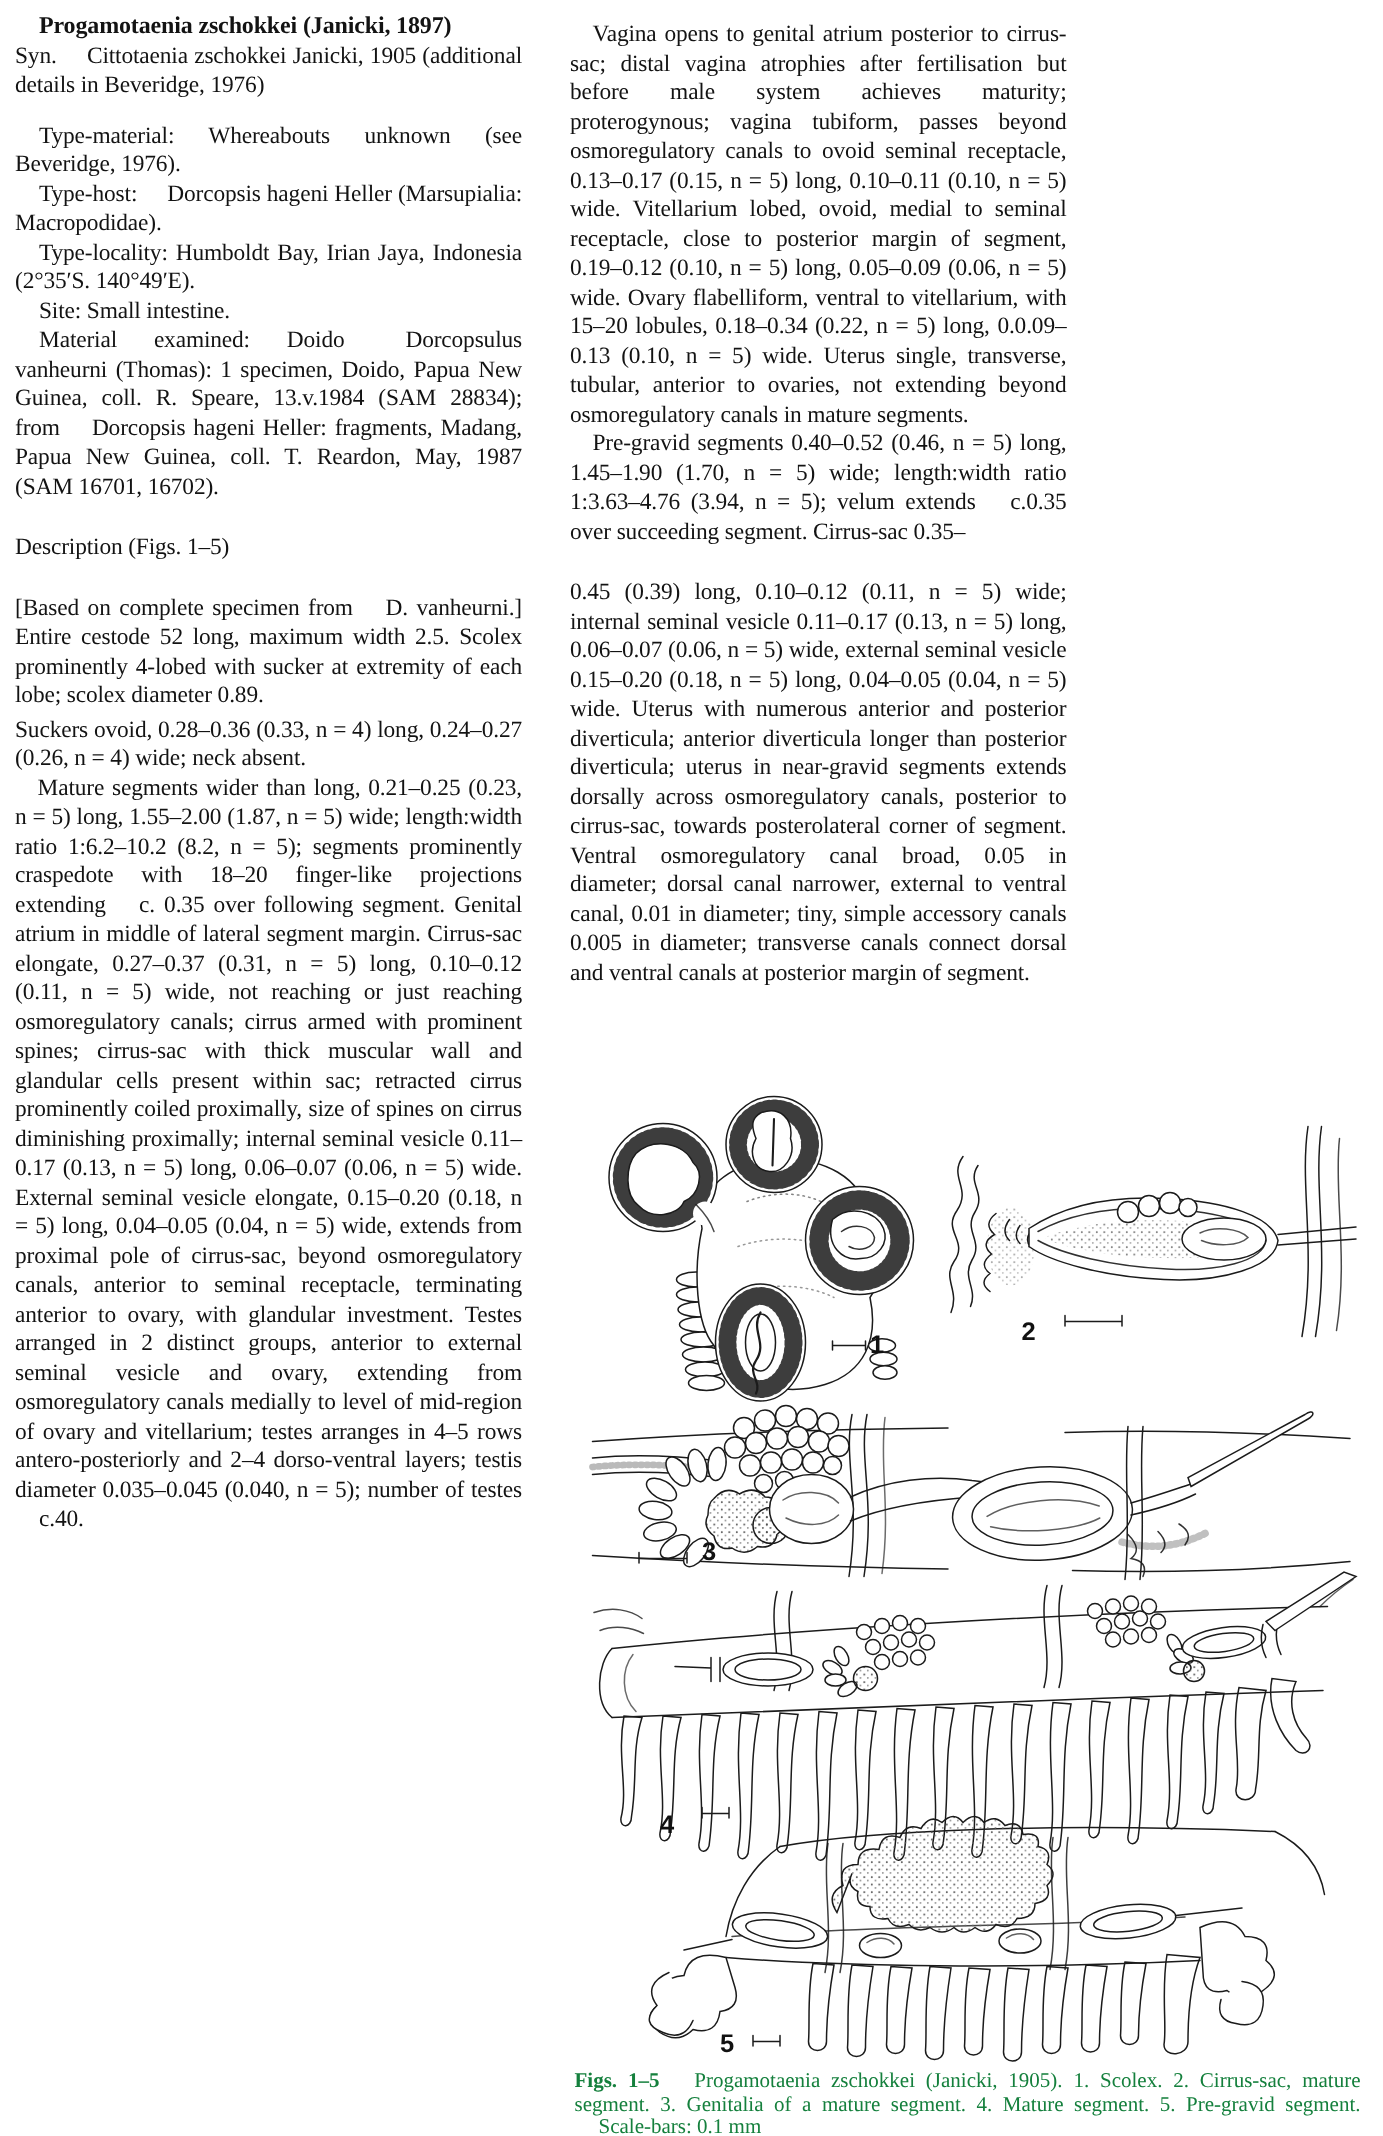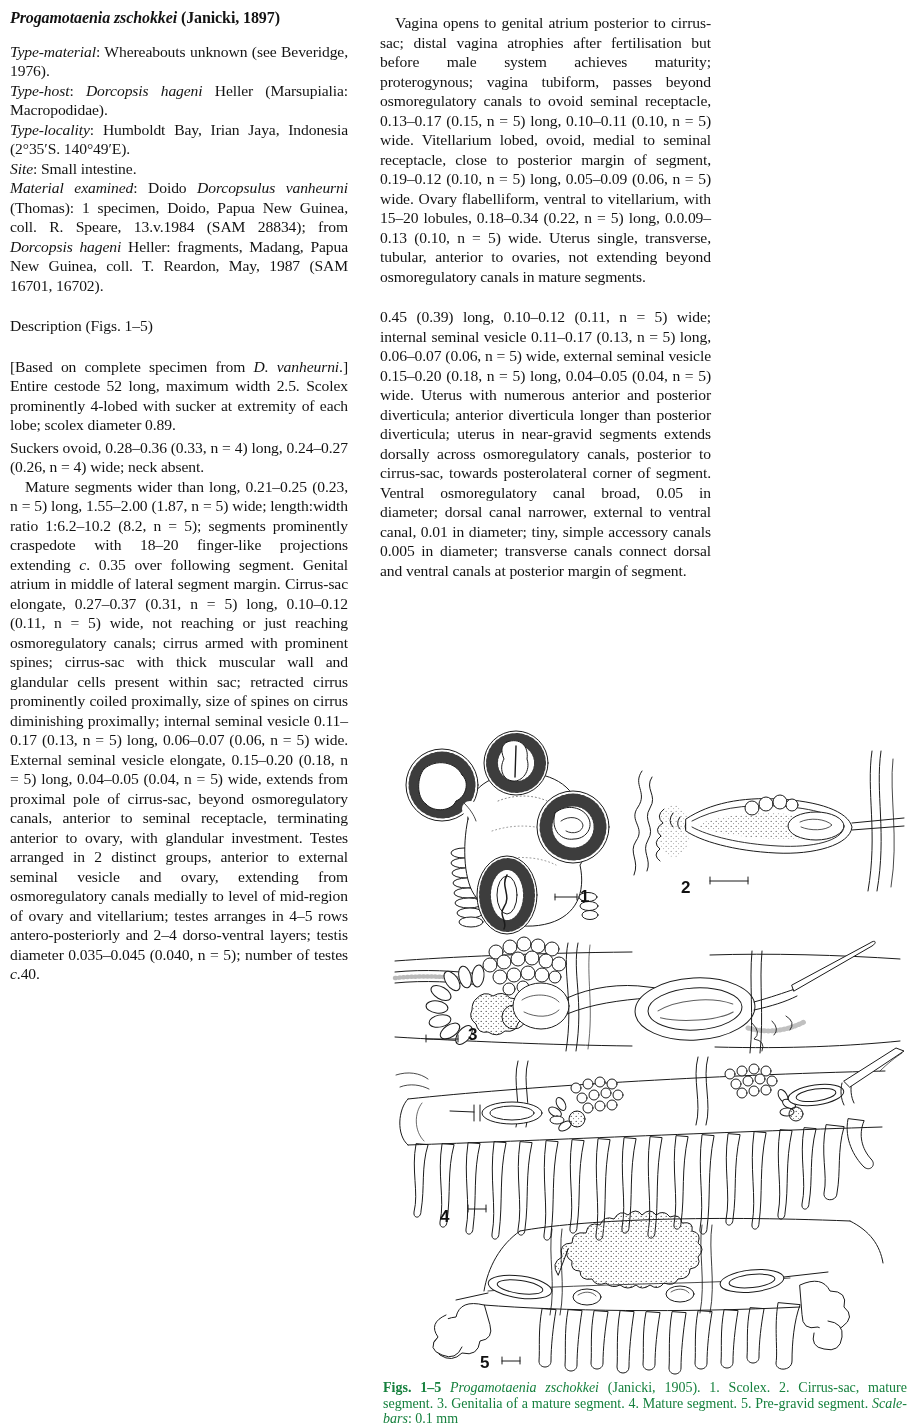--- a/index.html
+++ b/index.html
@@ -10,21 +10,21 @@
   .col{
     position:absolute;text-align:justify;
     font-size:15.6px;line-height:19.5px;letter-spacing:-0.1px;
   }
   .col p{margin:0;padding:0;}
   .col p.t-title{font-size:16px;}
   .col p.gapS{margin-top:3px;}
   .col p.gap1{margin-top:14px;}
   .col p.gap2{margin-top:21px;}
   .col p.ind{text-indent:15px;}
-  .it{font-style:italic;}
+  .it{margin-left:16px;}
   .bd{font-weight:bold;}
   #left-col{left:10px;top:8px;width:338px;}
   #right-col{left:380px;top:13px;width:331px;}
   #figure-panel{position:absolute;left:380px;top:715px;width:530px;height:662px;}
   #figure-panel svg{display:block;}
   .fig-label{
     position:absolute;font-family:"Liberation Sans", sans-serif;
     font-weight:bold;font-size:17px;color:#111;
   }
   #fig-label-1{left:200px;top:172px;}
@@ -37,33 +37,35 @@
     font-size:14px;line-height:15.6px;text-align:justify;color:#15803d;
   }
 </style>
 </head>
 <body>
 
 <div class="page">
 
   <div id="left-col" class="col">
       <p class="t-title"><span class="it bd">Progamotaenia zschokkei</span><span class="bd"> (Janicki, 1897)</span></p>
+      <p><span>Syn. </span><span class="it">Cittotaenia zschokkei</span><span> Janicki, 1905 (additional details in Beveridge, 1976)</span></p>
       <p class="gap1"><span class="it">Type-material</span><span>: Whereabouts unknown (see Beveridge, 1976).</span></p>
       <p><span class="it">Type-host</span><span>: </span><span class="it">Dorcopsis hageni</span><span> Heller (Marsupialia: Macropodidae).</span></p>
       <p><span class="it">Type-locality</span><span>: Humboldt Bay, Irian Jaya, Indonesia (2°35′S. 140°49′E).</span></p>
       <p><span class="it">Site</span><span>: Small intestine.</span></p>
       <p><span class="it">Material examined</span><span>: Doido </span><span class="it">Dorcopsulus vanheurni</span><span> (Thomas): 1 specimen, Doido, Papua New Guinea, coll. R. Speare, 13.v.1984 (SAM 28834); from </span><span class="it">Dorcopsis hageni</span><span> Heller: fragments, Madang, Papua New Guinea, coll. T. Reardon, May, 1987 (SAM 16701, 16702).</span></p>
       <p class="gap2"><span>Description (Figs. 1–5)</span></p>
       <p class="gap2"><span>[Based on complete specimen from </span><span class="it">D. vanheurni</span><span>.] Entire cestode 52 long, maximum width 2.5. Scolex prominently 4-lobed with sucker at extremity of each lobe; scolex diameter 0.89.</span></p>
       <p class="gapS"><span>Suckers ovoid, 0.28–0.36 (0.33, n = 4) long, 0.24–0.27 (0.26, n = 4) wide; neck absent.</span></p>
       <p class="ind"><span>Mature segments wider than long, 0.21–0.25 (0.23, n = 5) long, 1.55–2.00 (1.87, n = 5) wide; length:width ratio 1:6.2–10.2 (8.2, n = 5); segments prominently craspedote with 18–20 finger-like projections extending </span><span class="it">c</span><span>. 0.35 over following segment. Genital atrium in middle of lateral segment margin. Cirrus-sac elongate, 0.27–0.37 (0.31, n = 5) long, 0.10–0.12 (0.11, n = 5) wide, not reaching or just reaching osmoregulatory canals; cirrus armed with prominent spines; cirrus-sac with thick muscular wall and glandular cells present within sac; retracted cirrus prominently coiled proximally, size of spines on cirrus diminishing proximally; internal seminal vesicle 0.11–0.17 (0.13, n = 5) long, 0.06–0.07 (0.06, n = 5) wide. External seminal vesicle elongate, 0.15–0.20 (0.18, n = 5) long, 0.04–0.05 (0.04, n = 5) wide, extends from proximal pole of cirrus-sac, beyond osmoregulatory canals, anterior to seminal receptacle, terminating anterior to ovary, with glandular investment. Testes arranged in 2 distinct groups, anterior to external seminal vesicle and ovary, extending from osmoregulatory canals medially to level of mid-region of ovary and vitellarium; testes arranges in 4–5 rows antero-posteriorly and 2–4 dorso-ventral layers; testis diameter 0.035–0.045 (0.040, n = 5); number of testes </span><span class="it">c</span><span>.40.</span></p>
     </div>
 
   <div id="right-col" class="col">
       <p class="ind"><span>Vagina opens to genital atrium posterior to cirrus-sac; distal vagina atrophies after fertilisation but before male system achieves maturity; proterogynous; vagina tubiform, passes beyond osmoregulatory canals to ovoid seminal receptacle, 0.13–0.17 (0.15, n = 5) long, 0.10–0.11 (0.10, n = 5) wide. Vitellarium lobed, ovoid, medial to seminal receptacle, close to posterior margin of segment, 0.19–0.12 (0.10, n = 5) long, 0.05–0.09 (0.06, n = 5) wide. Ovary flabelliform, ventral to vitellarium, with 15–20 lobules, 0.18–0.34 (0.22, n = 5) long, 0.0.09–0.13 (0.10, n = 5) wide. Uterus single, transverse, tubular, anterior to ovaries, not extending beyond osmoregulatory canals in mature segments.</span></p>
+      <p class="ind"><span>Pre-gravid segments 0.40–0.52 (0.46, n = 5) long, 1.45–1.90 (1.70, n = 5) wide; length:width ratio 1:3.63–4.76 (3.94, n = 5); velum extends </span><span class="it">c</span><span>.0.35 over succeeding segment. Cirrus-sac 0.35–</span></p>
       <p class="gap2"><span>0.45 (0.39) long, 0.10–0.12 (0.11, n = 5) wide; internal seminal vesicle 0.11–0.17 (0.13, n = 5) long, 0.06–0.07 (0.06, n = 5) wide, external seminal vesicle 0.15–0.20 (0.18, n = 5) long, 0.04–0.05 (0.04, n = 5) wide. Uterus with numerous anterior and posterior diverticula; anterior diverticula longer than posterior diverticula; uterus in near-gravid segments extends dorsally across osmoregulatory canals, posterior to cirrus-sac, towards posterolateral corner of segment. Ventral osmoregulatory canal broad, 0.05 in diameter; dorsal canal narrower, external to ventral canal, 0.01 in diameter; tiny, simple accessory canals 0.005 in diameter; transverse canals connect dorsal and ventral canals at posterior margin of segment.</span></p>
     </div>
 
   <div id="figure-panel">
     <svg viewBox="0 0 530 662" width="530" height="662" fill="none" stroke="#1b1b1b" stroke-width="1" stroke-linecap="round">
       <defs>
         <pattern id="stip" width="5" height="5" patternUnits="userSpaceOnUse">
           <circle cx="1.2" cy="1.4" r="0.65" fill="#4a4a4a" stroke="none"></circle>
           <circle cx="3.6" cy="3.6" r="0.55" fill="#6a6a6a" stroke="none"></circle>
         </pattern>

